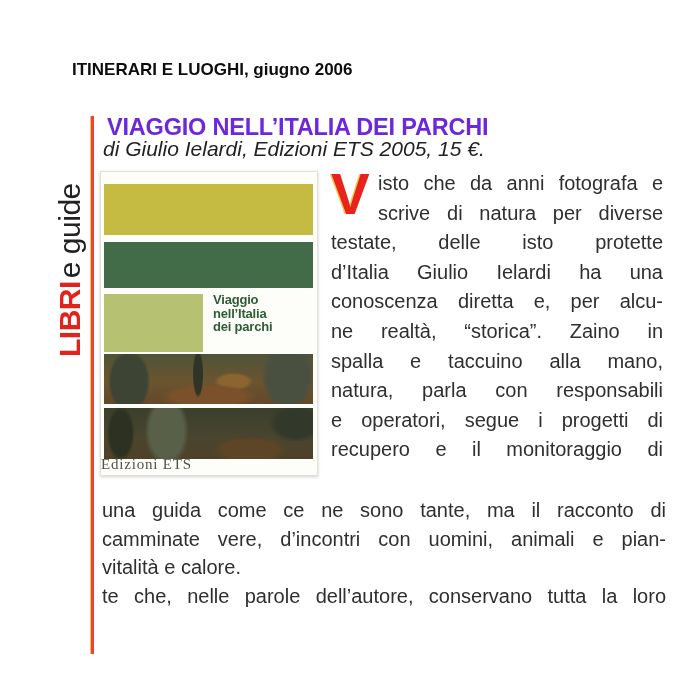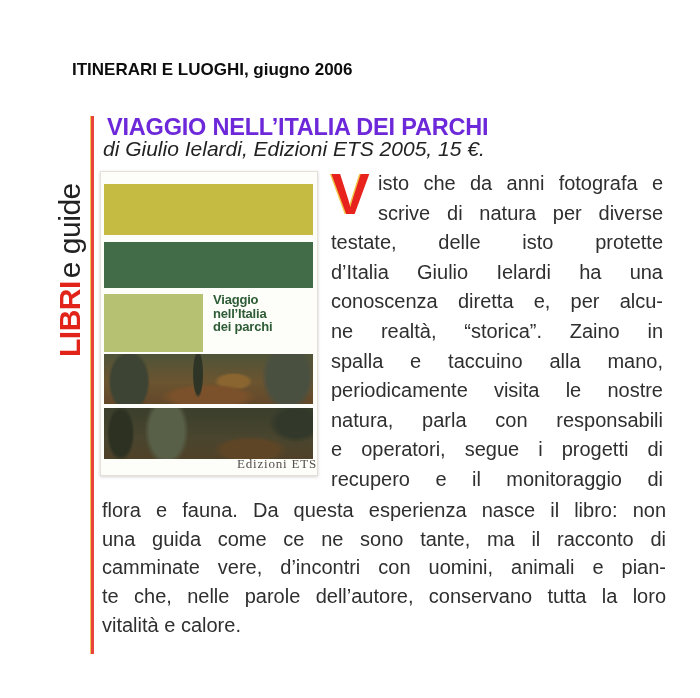--- a/index.html
+++ b/index.html
@@ -61,22 +61,22 @@
   .photo2 {
     top:236px; height:51px;
     background:
       radial-gradient(ellipse 34px 55px at 30% 45%, #596048 0 50%, transparent 65%),
       radial-gradient(ellipse 20px 40px at 8% 50%, #2c3122 0 55%, transparent 70%),
       radial-gradient(ellipse 50px 18px at 70% 82%, #5e4526 0 55%, transparent 75%),
       radial-gradient(ellipse 40px 28px at 92% 30%, #33392a 0 50%, transparent 70%),
       linear-gradient(180deg, #3a3f2c 0%, #4a452e 60%, #4f4128 100%);
   }
   .cover-publisher {
-    position:absolute; left:0; top:284px; width:100%; text-align:right;
-    font-family:"Liberation Serif", serif; font-size:13px; color:#55504a; letter-spacing:0.8px;
+    position:absolute; left:0; top:284px; width:100%; text-align:left;
+    font-family:"Liberation Serif", serif; font-size:15px; color:#55504a; letter-spacing:0.8px;
   }
   
   .col-right {
     position:absolute; left:331px; top:169px; width:332px;
     font-size:20px; line-height:29.6px; color:#2f2f2f;
   }
   .col-full {
     position:absolute; left:102px; top:496px; width:564px;
     font-size:20px; line-height:28.7px; color:#2f2f2f;
   }
@@ -123,27 +123,25 @@
 
   <div class="col-right">
     <span class="dropcap">V</span>
     <div class="jline ind">isto che da anni fotografa e</div>
     <div class="jline ind">scrive di natura per diverse</div>
     <div class="jline">testate, delle isto protette</div>
     <div class="jline">d’Italia Giulio Ielardi ha una</div>
     <div class="jline">conoscenza diretta e, per alcu-</div>
     <div class="jline">ne realtà, “storica”. Zaino in</div>
     <div class="jline">spalla e taccuino alla mano,</div>
-    <div class="jline">periodicamente visita le nostre</div>
     <div class="jline">natura, parla con responsabili</div>
     <div class="jline">e operatori, segue i progetti di</div>
     <div class="jline">recupero e il monitoraggio di</div>
   </div>
 
   <div class="col-full">
-    <div class="jline">flora e fauna. Da questa esperienza nasce il libro: non</div>
     <div class="jline">una guida come ce ne sono tante, ma il racconto di</div>
     <div class="jline">camminate vere, d’incontri con uomini, animali e pian-</div>
+    <div class="jline lastline">vitalità e calore.</div>
     <div class="jline">te che, nelle parole dell’autore, conservano tutta la loro</div>
-    <div class="jline lastline">vitalità e calore.</div>
   </div>
 
 </div>
 
 </body></html>

